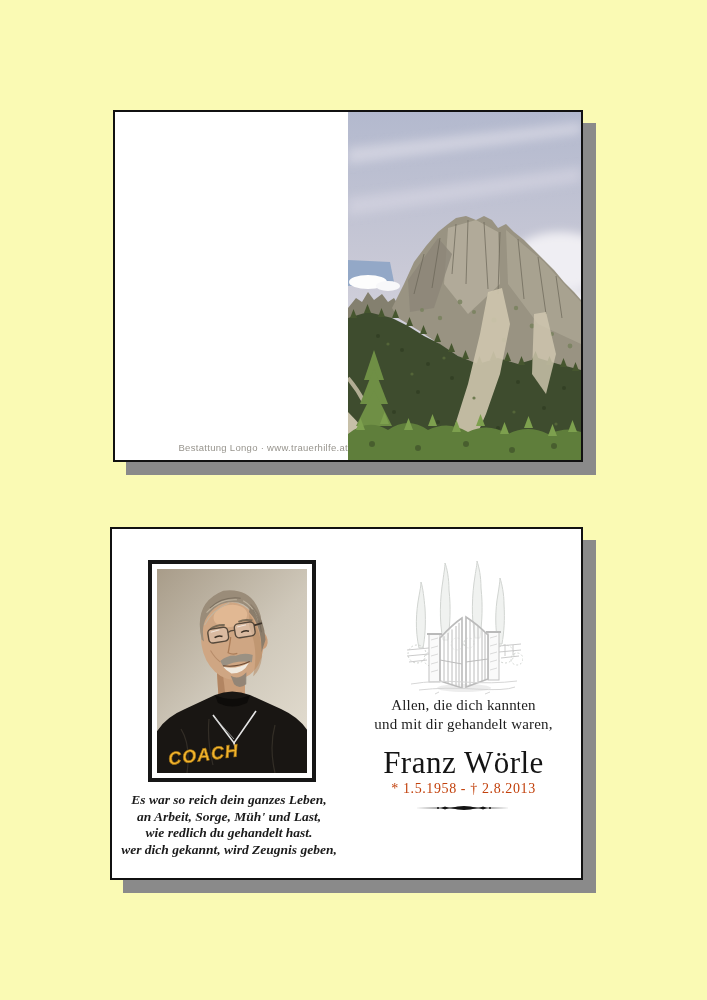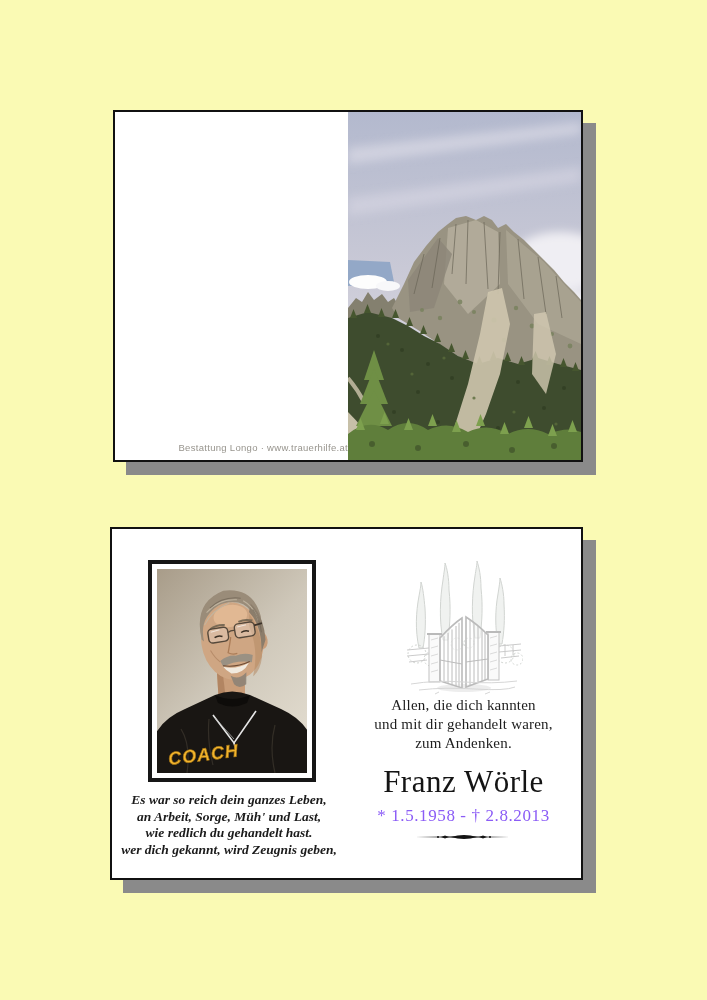--- a/index.html
+++ b/index.html
@@ -56,22 +56,22 @@
     text-align:center;
     font-size:15px; line-height:19px;
     color:#1d1d1d; letter-spacing:.2px;
   }
   .deceased-name{
     margin-top:12px;
     font-size:31px; line-height:33px;
     color:#141414; letter-spacing:.5px;
   }
   .life-dates{
-    margin-top:8px;
-    font-size:17px; color:#8b5cf6; letter-spacing:.6px;
+    margin-top:2px;
+    font-size:14px; color:#c2410c; letter-spacing:.6px;
   }
   .divider{ margin-top:6px; }
 </style>
 </head>
 <body>
 
 <div class="card" id="card-outer">
   <div class="outer-left">
     <div class="publisher">Bestattung Longo · www.trauerhilfe.at</div>
   </div>
@@ -344,21 +344,20 @@
           <path d="M6 124 Q30 120 59 122 T112 121"></path>
           <path d="M14 130 Q40 127 70 129 T110 127"></path>
           <path d="M30 134 L34 132 M80 134 L85 132"></path>
         </g>
       </g>
     </svg>
 
     <div class="dedication">
       <div>Allen, die dich kannten</div>
       <div>und mit dir gehandelt waren,</div>
-      <div>zum Andenken.</div>
     </div>
 
     <div class="deceased-name">Franz Wörle</div>
     <div class="life-dates">* 1.5.1958 - † 2.8.2013</div>
 
     <svg class="divider" width="100" height="10" viewBox="0 0 100 10">
       <g fill="#141414">
         <polygon points="1,5 49,4.2 49,5.8"></polygon>
         <polygon points="99,5 51,4.2 51,5.8"></polygon>
         <path d="M37 5 Q50 1.2 63 5 Q50 8.8 37 5 Z"></path>

